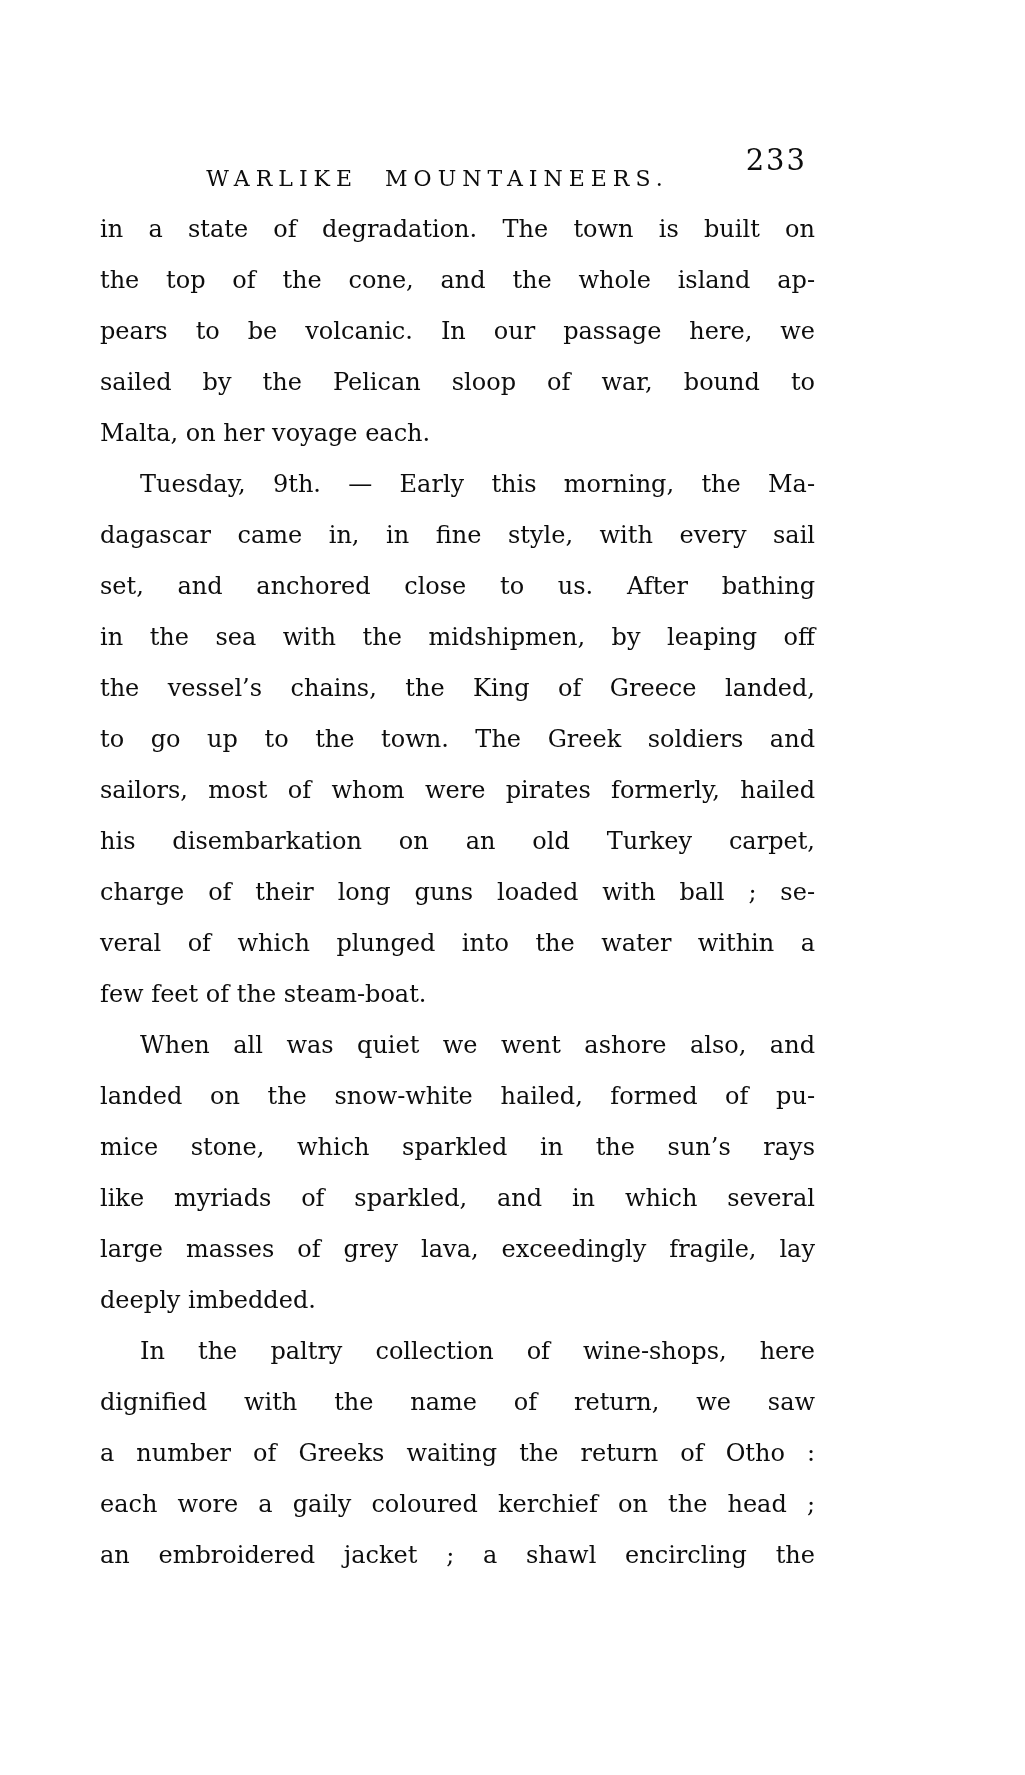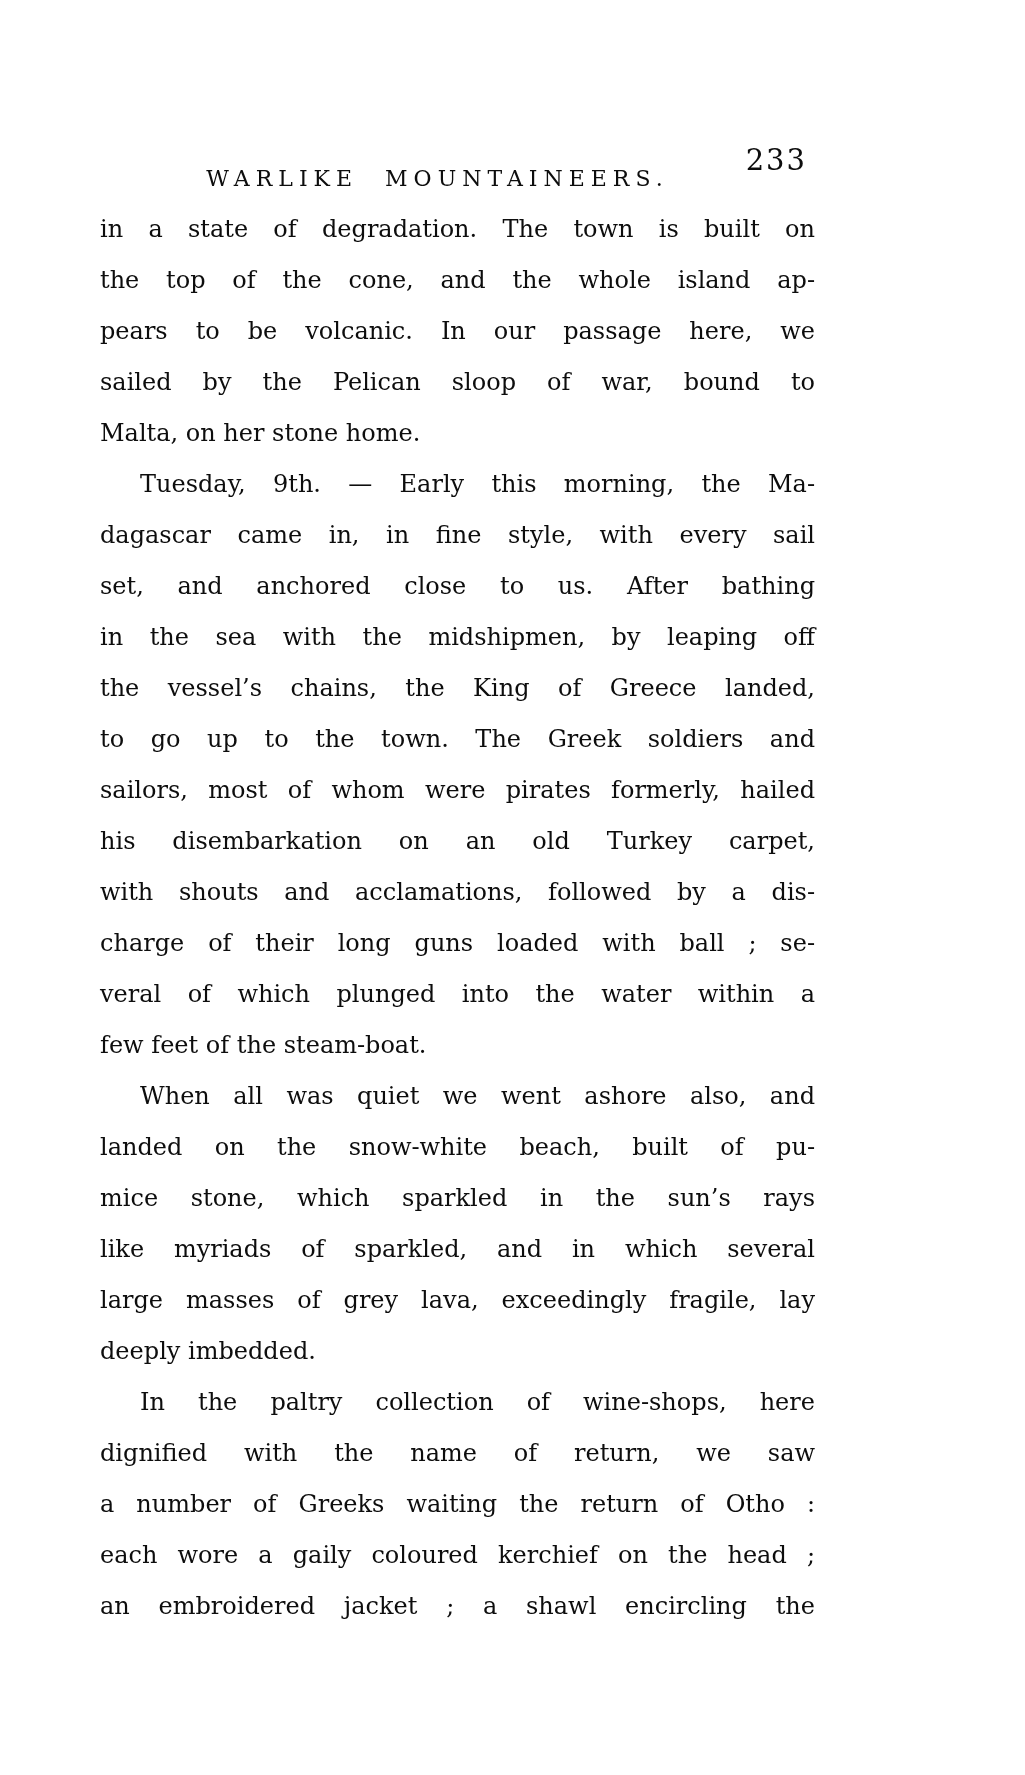--- a/index.html
+++ b/index.html
@@ -73,39 +73,38 @@
   <div class="running-header">
     <span class="header-title">WARLIKE MOUNTAINEERS.</span>
     <span class="page-number">233</span>
   </div>
   <div class="text-column">
       <div>
         <div class="line just"><span>in a state of degradation.  The town is built on</span></div>
         <div class="line just"><span>the top of the cone, and the whole island ap-</span></div>
         <div class="line just"><span>pears to be volcanic.  In our passage here, we</span></div>
         <div class="line just"><span>sailed by the Pelican sloop of war,  bound to</span></div>
-        <div class="line"><span>Malta, on her stone home.</span></div>
+        <div class="line"><span>Malta, on her voyage each.</span></div>
       </div>
       <div>
         <div class="line just indent"><span class="it">Tuesday, 9th.</span><span> — Early this morning, the Ma-</span></div>
         <div class="line just"><span>dagascar came in, in fine style, with every sail</span></div>
         <div class="line just"><span>set, and anchored close to us.  After bathing</span></div>
         <div class="line just"><span>in the sea with the midshipmen, by leaping off</span></div>
         <div class="line just"><span>the vessel’s chains, the King of Greece landed,</span></div>
         <div class="line just"><span>to go up to the town.  The Greek soldiers and</span></div>
         <div class="line just"><span>sailors, most of whom were pirates formerly, hailed</span></div>
         <div class="line just"><span>his disembarkation on an old Turkey carpet,</span></div>
-        <div class="line just"><span>with shouts and acclamations, followed by a dis-</span></div>
         <div class="line just"><span>charge of their long guns loaded with ball ; se-</span></div>
         <div class="line just"><span>veral of which plunged into the water within a</span></div>
         <div class="line"><span>few feet of the steam-boat.</span></div>
       </div>
       <div>
         <div class="line just indent"><span>When all was quiet we went ashore also, and</span></div>
-        <div class="line just"><span>landed on the snow-white beach, built of pu-</span></div>
+        <div class="line just"><span>landed on the snow-white hailed, formed of pu-</span></div>
         <div class="line just"><span>mice stone, which sparkled in the sun’s rays</span></div>
         <div class="line just"><span>like myriads of sparkled, and in which several</span></div>
         <div class="line just"><span>large masses of grey lava, exceedingly fragile, lay</span></div>
         <div class="line"><span>deeply imbedded.</span></div>
       </div>
       <div>
         <div class="line just indent"><span>In the paltry collection of wine-shops, here</span></div>
         <div class="line just"><span>dignified with the name of </span><span class="it">return</span><span>, we saw</span></div>
         <div class="line just"><span>a number of Greeks waiting the return of Otho :</span></div>
         <div class="line just"><span>each wore a gaily coloured kerchief on the head ;</span></div>

